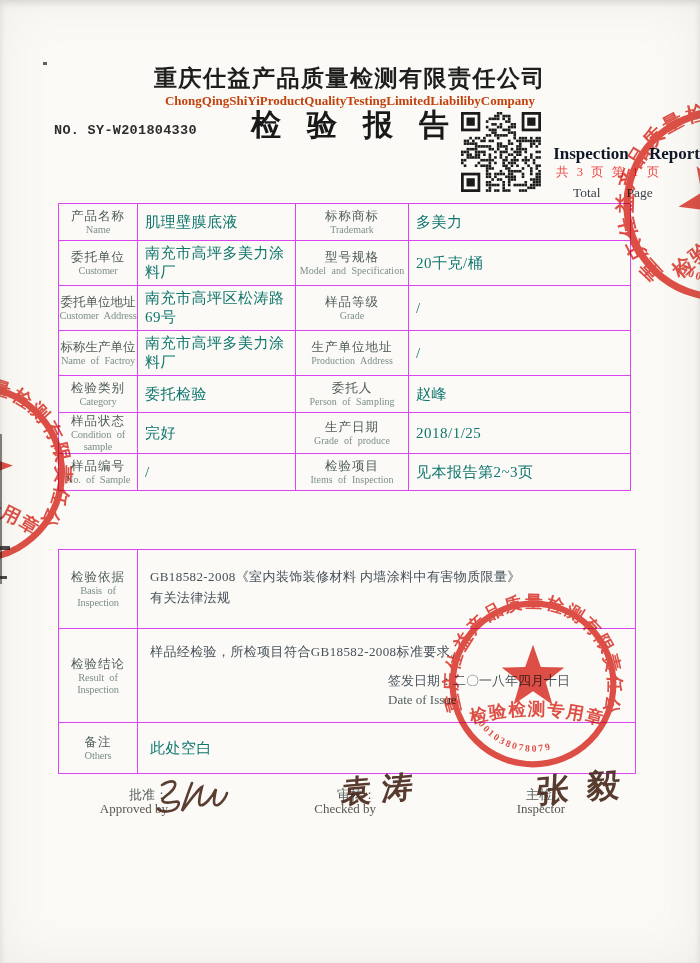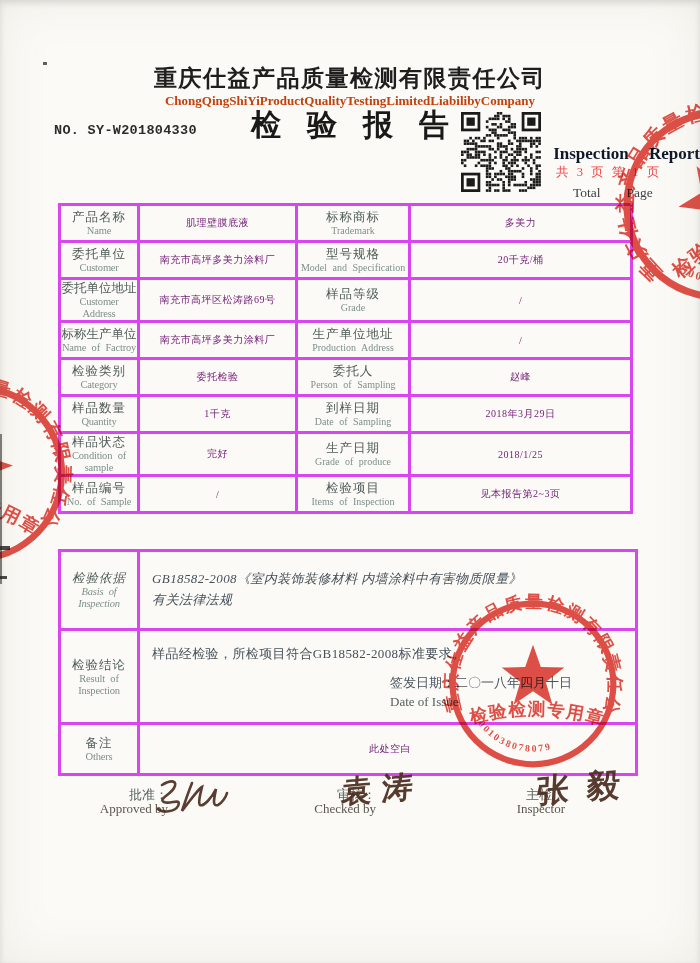--- a/index.html
+++ b/index.html
@@ -20,29 +20,29 @@
   .report-no{top:123px;left:54px;font-family:"Liberation Mono","DejaVu Sans Mono",monospace;font-size:13.5px;font-weight:700;color:#2c2c2c;letter-spacing:0.3px;}
   .title-zh{top:105px;left:0;width:100%;text-align:center;font-size:30px;font-weight:700;color:#191919;letter-spacing:26px;text-indent:26px;}
   .title-en{top:144px;left:0;width:100%;text-align:right;font-size:17px;font-weight:700;color:#0f172a;word-spacing:16px;}
   .pagecount-zh{top:164px;left:556px;font-size:12.5px;color:#ef4444;letter-spacing:2.5px;}
   .pagecount-en{top:185px;left:573px;font-size:13.5px;color:#3c434b;}
   .pagecount-en .gap{display:inline-block;width:26px;}
   
   table{border-collapse:collapse;table-layout:fixed;}
   #t1{left:58px;top:203px;width:572px;}
   #t2{left:58px;top:549px;width:577px;}
-  td{border:3px solid #d946ef;padding:0;vertical-align:middle;overflow:hidden;}
+  td{border:1px solid #d946ef;padding:0;vertical-align:middle;overflow:hidden;}
   #t1 td,#t2 td{background:transparent;}
   tr.r37{height:37px;} tr.r46{height:46px;}
-  tr.rB1{height:79px;font-style:italic;} tr.rB2{height:94px;} tr.rB3{height:51px;margin-top:12px;}
+  tr.rB1{height:79px;} tr.rB2{height:94px;} tr.rB3{height:51px;margin-top:12px;}
   .lab{text-align:center;}
   .lab .zh{display:block;font-size:12.5px;line-height:16px;color:#4f5b58;letter-spacing:1px;}
   .lab .en{display:block;font-size:10.5px;line-height:12px;color:#7e908c;word-spacing:3px;letter-spacing:-0.2px;}
   .lab .en2{display:block;font-size:10px;line-height:12px;color:#7e908c;word-spacing:3px;}
-  .val{font-size:10px;color:#701a75;padding:3px 7px;text-align:center;letter-spacing:0.5px;}
+  .val{font-size:15px;color:#0f766e;padding:3px 7px;text-align:left;letter-spacing:0.5px;}
   .cen{text-align:center;color:#5a6664;font-size:12px;}
   .hum .zh{font-size:11.5px;letter-spacing:0;}
   .hum .en{font-size:9.5px;line-height:10.5px;}
   
   .basis-val{font-size:13px;color:#46505a;padding:16px 10px 0 12px;line-height:21px;vertical-align:top;letter-spacing:0.4px;}
   .result-cell{position:relative;vertical-align:top;}
   .result-text{position:absolute;left:12px;top:14px;font-size:13px;color:#46505a;letter-spacing:0.4px;}
   .issue-block{position:absolute;left:250px;top:42px;font-size:13px;color:#4a545e;line-height:19px;}
   .issue-en{font-size:13px;color:#55605c;}
   
@@ -437,32 +437,20 @@
           </td>
       <td class="val" colspan="3">委托检验</td>
       <td class="lab">
             <span class="zh">委托人</span>
             <span class="en2">Person of Sampling</span>
           </td>
       <td class="val">赵峰</td>
     </tr>
     <tr class="r37">
       <td class="lab">
-            <span class="zh">样品数量</span>
-            <span class="en">Quantity</span>
-          </td>
-      <td class="val" colspan="3">1千克</td>
-      <td class="lab">
-            <span class="zh">到样日期</span>
-            <span class="en2">Date of Sampling</span>
-          </td>
-      <td class="val">2018年3月29日</td>
-    </tr>
-    <tr class="r37">
-      <td class="lab">
             <span class="zh">样品状态</span>
             <span class="en">Condition of sample</span>
           </td>
       <td class="val" colspan="3">完好</td>
       <td class="lab">
             <span class="zh">生产日期</span>
             <span class="en2">Grade of produce</span>
           </td>
       <td class="val">2018/1/25</td>
     </tr>

